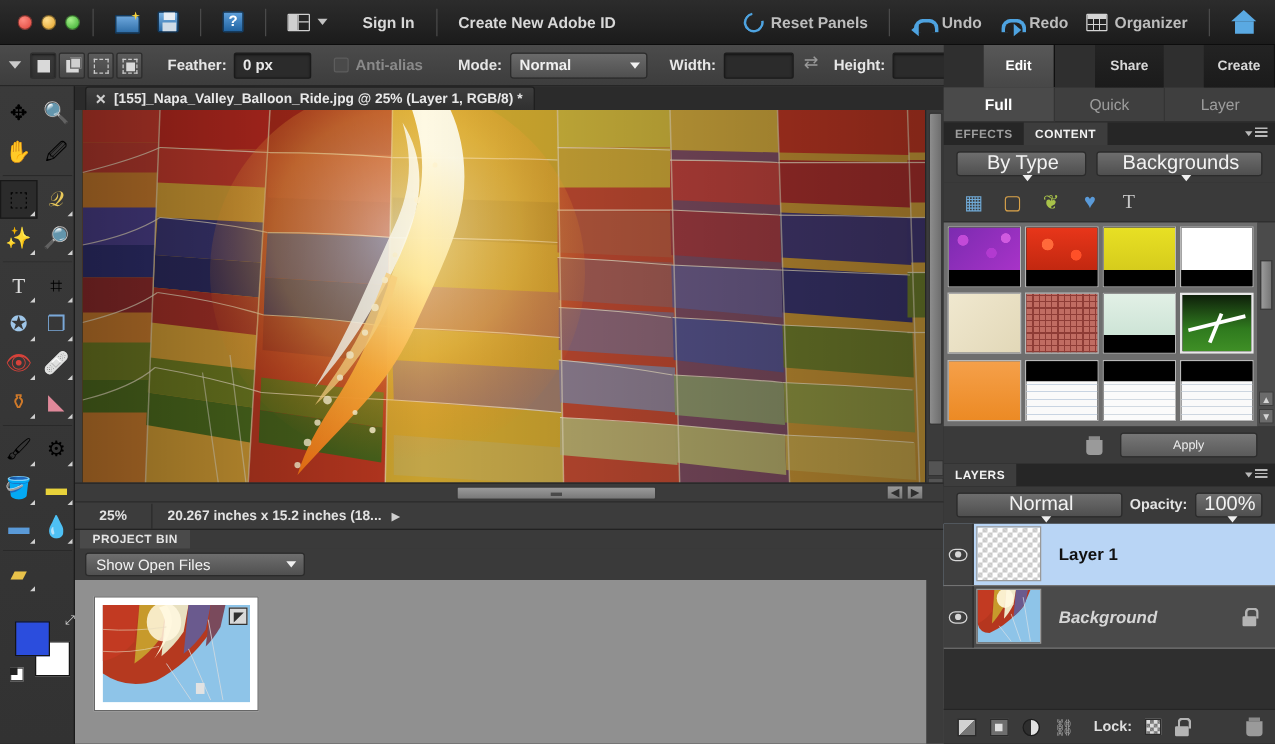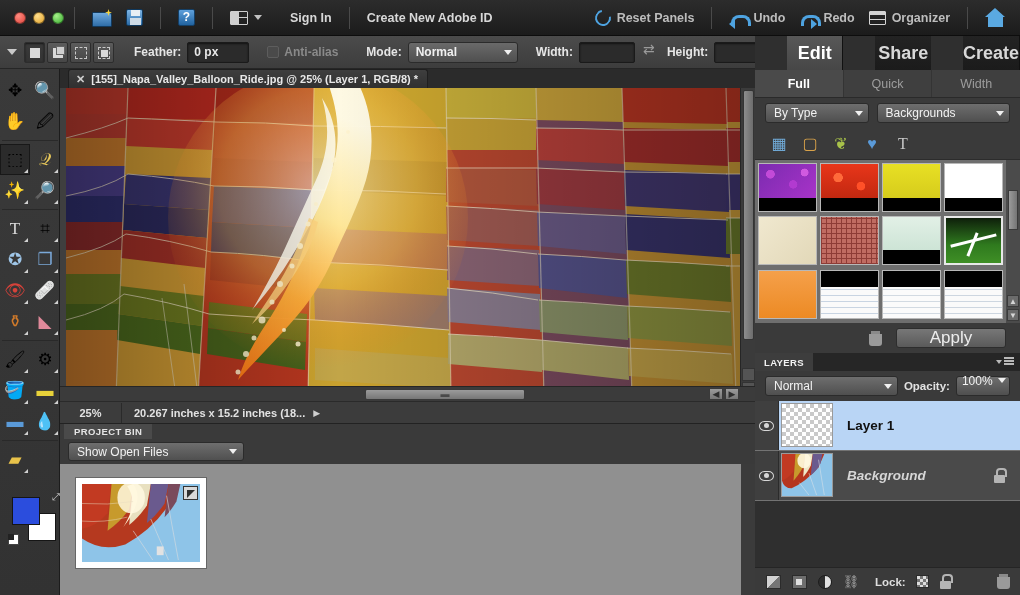--- a/index.html
+++ b/index.html
@@ -179,40 +179,40 @@
   .binthumb .pic { width:100%; height:100%; position:relative; overflow:hidden; }
   .binbadge { position:absolute; right:2px; top:2px; width:15px;height:14px;background:#d9d9d9;border:1px solid #333; }
   .binbadge:after { content:""; position:absolute; left:3px;top:3px;width:0;height:0;
     border-left:8px solid #2f2f2f;border-bottom:8px solid transparent; }
   .binvscroll { position:absolute; right:0; top:40px; width:14px; height:132px; background:#3b3b3b; }
 
   
   .rightpanel { position:absolute; left:755px; top:36px; width:265px; height:559px; background:#2f2f2f; }
   .maintabs { display:flex; height:34px; }
   .mtab { flex:1; display:flex; align-items:center; justify-content:center;
-    color:#d8d8d8; font-size:18px; font-weight:bold;
+    color:#d8d8d8; font-size:11px; font-weight:bold;
     background: linear-gradient(to bottom,#232323,#1b1b1b); border-right:1px solid #111;margin-left:32px; }
   .mtab.on { background: linear-gradient(to bottom,#585858,#474747); color:#fff; }
   .subtabs { display:flex; height:28px; background:#3f3f3f; border-bottom:1px solid #2a2a2a; }
   .stab { flex:1; display:flex; align-items:center; justify-content:center;
     color:#9d9d9d; font-size:12.5px; border-right:1px solid #343434; }
   .stab.on { color:#fff; font-weight:bold; background:#4a4a4a; }
 
   .panelhdr { height:18px; background:#262626; display:flex; align-items:center; position:relative; }
   .phtab { height:18px; padding:0 9px; display:flex; align-items:center;
     color:#9e9e9e; font-size:9.5px; font-weight:bold; letter-spacing:.4px; }
   .phtab.on { background:#3d3d3d; color:#f2f2f2; }
   .phmenu { position:absolute; right:6px; top:4px; display:flex; align-items:center; gap:2px; }
   .phmenu .d { width:0;height:0;border-left:3px solid transparent;border-right:3px solid transparent;border-top:4px solid #b9b9b9; }
   .phmenu .l { width:10px;height:9px; background: repeating-linear-gradient(to bottom,#b9b9b9 0 1.5px, transparent 1.5px 3px); }
 
   .ctrlrow { height:30px; background:#3a3a3a; display:flex; align-items:center; gap:8px; padding:0 10px; }
   .sel2 { background: linear-gradient(to bottom,#6e6e6e,#4f4f4f); border:1px solid #2b2b2b; border-radius:3px;
     height:20px; display:flex; align-items:center; justify-content:space-between; padding:0 5px 0 8px;
-    color:#f2f2f2; font-size:12px; }
+    color:#f2f2f2; font-size:16px;flex-direction:column; }
   .selcaret { width:0;height:0;border-left:4px solid transparent;border-right:4px solid transparent;border-top:5px solid #f0f0f0; margin-left:8px; }
 
   .iconrow { height:32px; background:#3a3a3a; display:flex; align-items:center; gap:11px; padding:0 14px;
     border-bottom:1px solid #2c2c2c; }
   .crIcon { width:20px;height:19px; display:flex; align-items:center; justify-content:center; font-size:16px; }
 
   .thumbgrid { background:#6e6e6e; padding:3px; display:flex; flex-wrap:wrap; gap:3px; width:251px; }
   .cthumb { width:59px; height:49px; border:1px solid #b8b8b8; background:#000; overflow:hidden; position:relative; }
   .cthumb.sel { border:2px solid #e8e8e8; }
   .gridwrap { display:flex; }
@@ -222,21 +222,21 @@
   .gridscroll .ab { position:absolute; left:1px; width:12px;height:12px; background:#6b6b6b; border:1px solid #3b3b3b;
     color:#d6d6d6; font-size:8px; text-align:center; line-height:11px; }
 
   .applyrow { height:30px; background:#3a3a3a; display:flex; align-items:center; justify-content:flex-end;
     gap:14px; padding:0 14px; }
   .trash { width:13px;height:15px; position:relative; }
   .trash:before { content:""; position:absolute; left:0; top:3px; width:13px;height:12px;
     background:#9a9a9a; border-radius:0 0 3px 3px; }
   .trash:after { content:""; position:absolute; left:2px; top:0; width:9px;height:3px; background:#8a8a8a; }
   .applybtn { width:110px; height:20px; background: linear-gradient(to bottom,#777,#5a5a5a);
-    border:1px solid #2d2d2d; border-radius:3px; color:#ededed; font-size:17px;
+    border:1px solid #2d2d2d; border-radius:3px; color:#ededed; font-size:10px;
     display:flex; align-items:center; justify-content:center; }
 
   .layerrow { display:flex; height:50px; align-items:stretch; border-bottom:1px solid #737373; background:#4a4a4a; }
   .layerrow.sel { background:#b9d5f5; }
   .eyecell { width:24px; display:flex; align-items:center; justify-content:center; background:#3f3f3f;
     border-right:1px solid #2b2b2b; }
   .eye { width:15px;height:10px; border:1.5px solid #d6d6d6; border-radius:50%/70% 70% 70% 70%;
     display:flex; align-items:center; justify-content:center; }
   .eye i { width:5px;height:5px;border-radius:50%;background:#d6d6d6; display:block; }
   .lthumb { width:52px; height:44px; margin:2px 0 2px 2px; border:1px solid #9a9a9a; overflow:hidden; }
@@ -741,23 +741,31 @@
 
     <div class="maintabs">
       <div class="mtab on">Edit</div>
       <div class="mtab" style="border-right:none">Share</div>
       <div class="mtab">Create</div>
     </div>
 
     <div class="subtabs">
       <div class="stab on">Full</div>
       <div class="stab">Quick</div>
-      <div class="stab" style="border-right:none">Width</div>
-    </div>
-
+      <div class="stab" style="border-right:none">Layer</div>
+    </div>
+
+    <div class="panelhdr">
+      <div class="phtab">EFFECTS</div>
+      <div class="phtab on">CONTENT</div>
+      <div class="phmenu">
+        <span class="d"></span>
+        <span class="l"></span>
+      </div>
+    </div>
 
     <div class="ctrlrow">
       <div class="sel2" style="width:104px">
         <span>By Type</span>
         <span class="selcaret"></span>
       </div>
       <div class="sel2" style="width:134px">
         <span>Backgrounds</span>
         <span class="selcaret"></span>
       </div>

